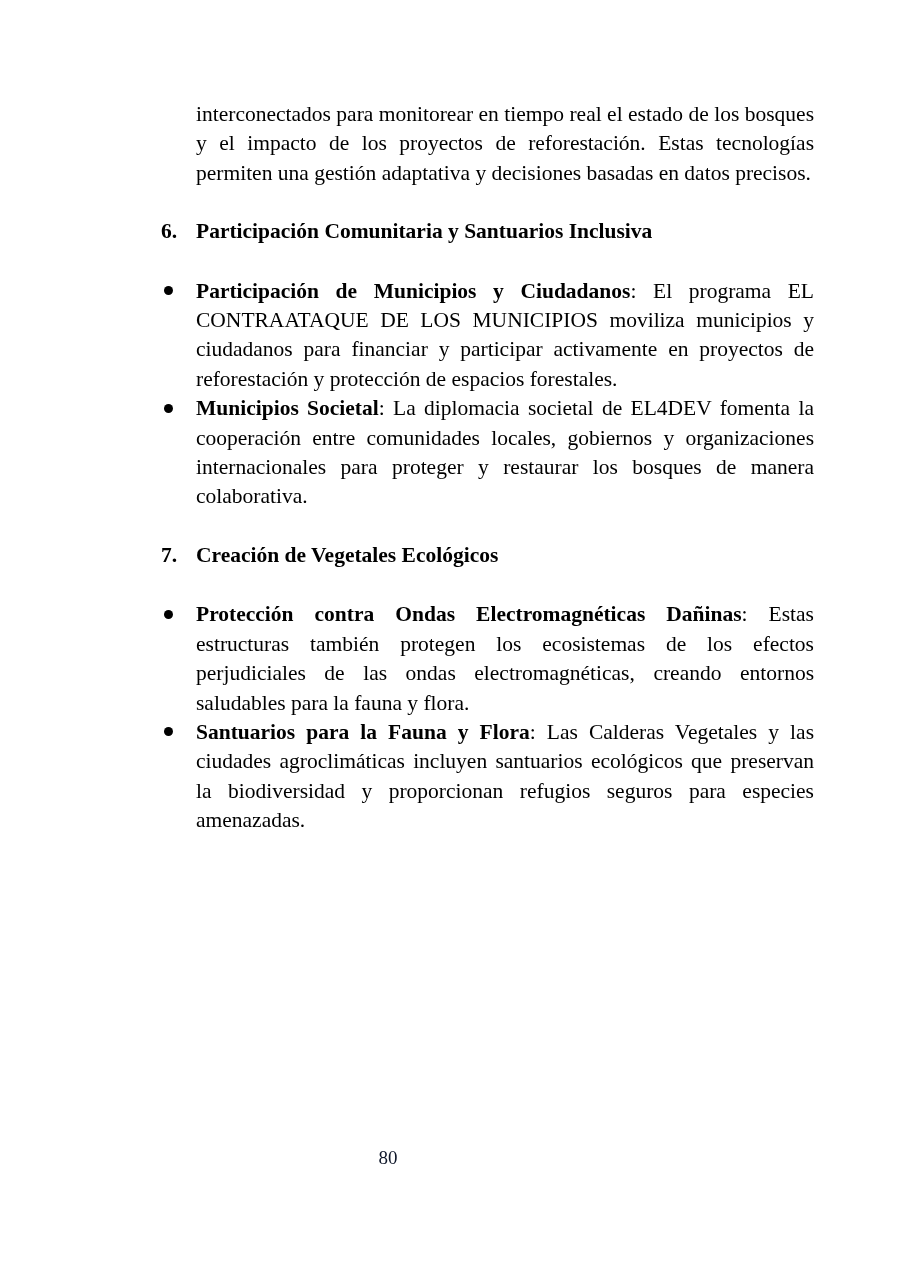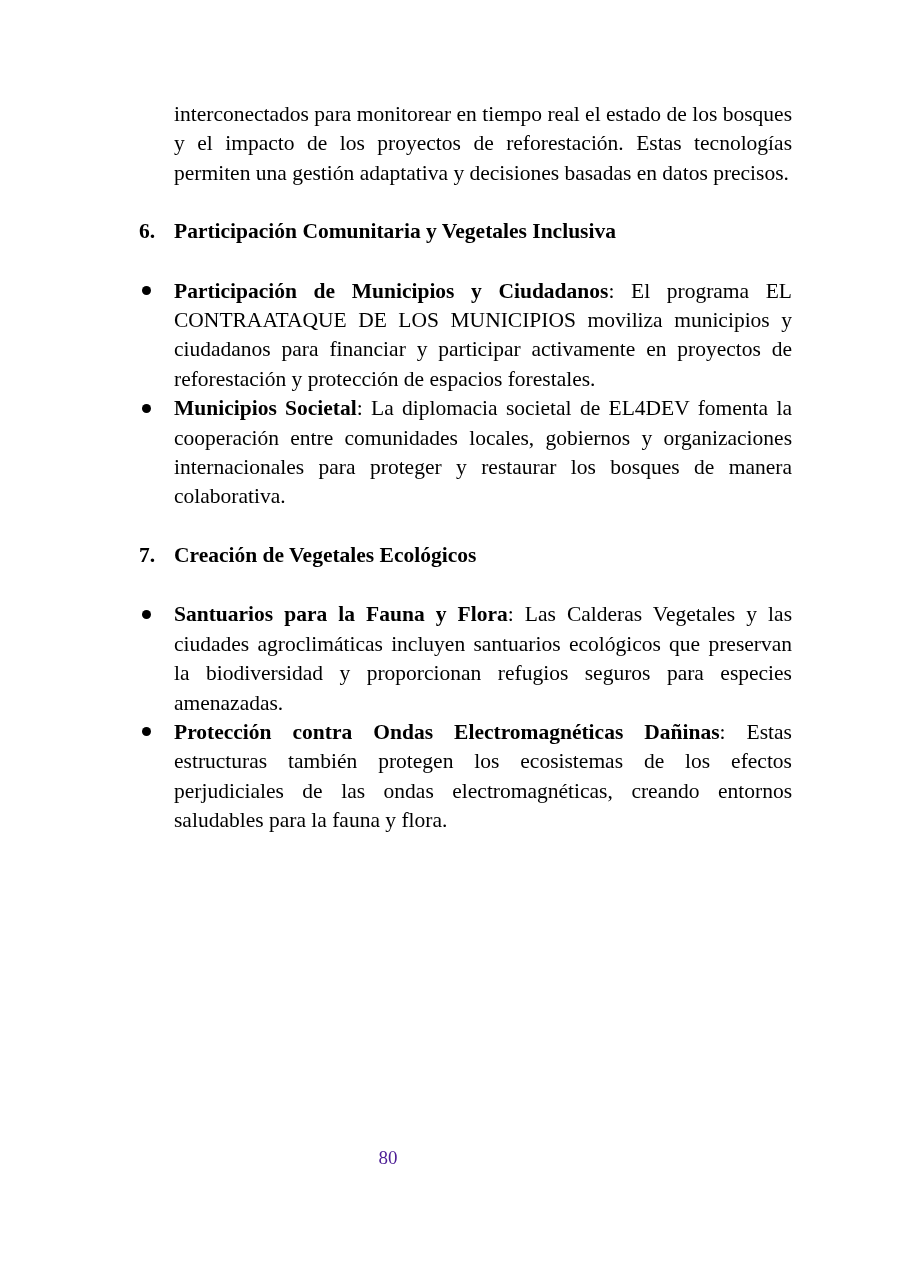--- a/index.html
+++ b/index.html
@@ -22,21 +22,21 @@
     position: absolute;
     left: 0;
     top: 0;
     width: 903px;
     height: 1280px;
     background: #ffffff;
   }
 
   .content {
     position: absolute;
-    left: 139px;
+    left: 161px;
     top: 100px;
     width: 653px;
   }
 
   
   .cont-para {
     margin: 0 0 0 35px;
     width: 618px;
     font-size: 21.5px;
     line-height: 29.4px;
@@ -107,37 +107,37 @@
   
   .page-number {
     position: absolute;
     left: 0;
     top: 1147px;
     width: 776px;
     text-align: center;
     font-size: 19px;
     line-height: 22px;
     font-family: "Liberation Serif", "DejaVu Serif", serif;
-    color: #4c1d95;
+    color: #0f172a;
   }
 </style>
 </head>
 <body>
 
 <div class="page">
   <div class="content">
 
     <p class="cont-para">interconectados para monitorear en tiempo real el estado de los bosques y el impacto de los proyectos de reforestación. Estas tecnologías permiten una gestión adaptativa y decisiones basadas en datos precisos.</p>
 
 
     <div class="gap-md"></div>
 
     <div class="num-heading">
       <span class="num">6.</span>
-      <span class="heading-text">Participación Comunitaria y Vegetales Inclusiva</span>
+      <span class="heading-text">Participación Comunitaria y Santuarios Inclusiva</span>
     </div>
 
     <div class="gap-lg"></div>
 
     <ul class="bullets">
       <li>
         <span class="bullet-mark"></span><b>Participación de Municipios y Ciudadanos</b><span>: </span><span>El programa EL CONTRAATAQUE DE LOS MUNICIPIOS moviliza municipios y ciudadanos para financiar y participar activamente en proyectos de reforestación y protección de espacios forestales.</span>
       </li>
       <li>
         <span class="bullet-mark"></span><b>Municipios Societal</b><span>: </span><span>La diplomacia societal de EL4DEV fomenta la cooperación entre comunidades locales, gobiernos y organizaciones internacionales para proteger y restaurar los bosques de manera colaborativa.</span>
@@ -148,23 +148,23 @@
 
     <div class="num-heading">
       <span class="num">7.</span>
       <span class="heading-text">Creación de Vegetales Ecológicos</span>
     </div>
 
     <div class="gap-lg"></div>
 
     <ul class="bullets">
       <li>
-        <span class="bullet-mark"></span><b>Santuarios para la Fauna y Flora</b><span>: </span><span>Las Calderas Vegetales y las ciudades agroclimáticas incluyen santuarios ecológicos que preservan la biodiversidad y proporcionan refugios seguros para especies amenazadas.</span>
+        <span class="bullet-mark"></span><b>Protección contra Ondas Electromagnéticas Dañinas</b><span>: </span><span>Estas estructuras también protegen los ecosistemas de los efectos perjudiciales de las ondas electromagnéticas, creando entornos saludables para la fauna y flora.</span>
       </li>
       <li>
-        <span class="bullet-mark"></span><b>Protección contra Ondas Electromagnéticas Dañinas</b><span>: </span><span>Estas estructuras también protegen los ecosistemas de los efectos perjudiciales de las ondas electromagnéticas, creando entornos saludables para la fauna y flora.</span>
+        <span class="bullet-mark"></span><b>Santuarios para la Fauna y Flora</b><span>: </span><span>Las Calderas Vegetales y las ciudades agroclimáticas incluyen santuarios ecológicos que preservan la biodiversidad y proporcionan refugios seguros para especies amenazadas.</span>
       </li>
     </ul>
 
   </div>
 
   <div class="page-number">80</div>
 </div>
 
 </body></html>

